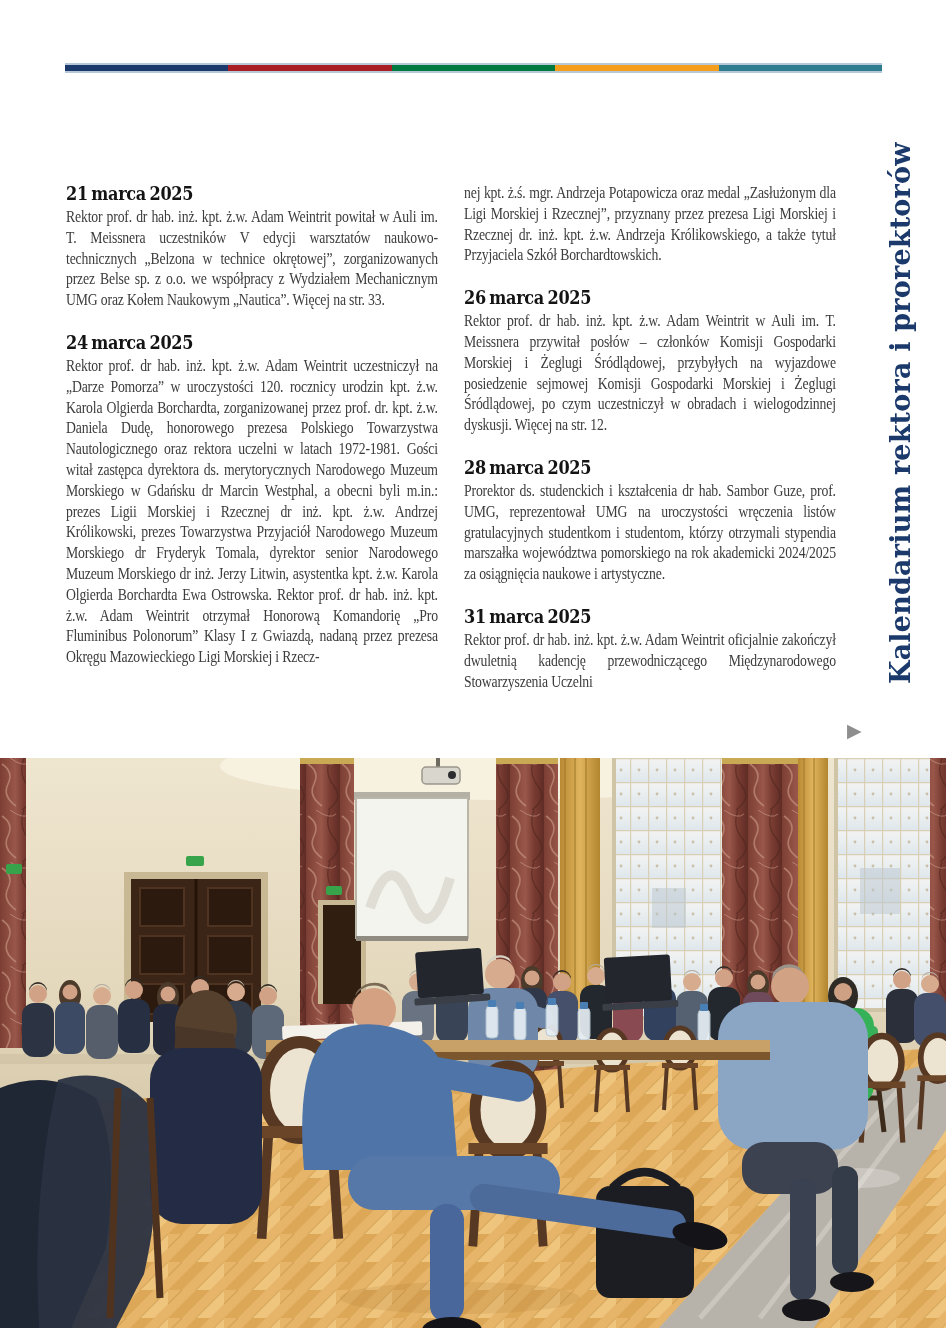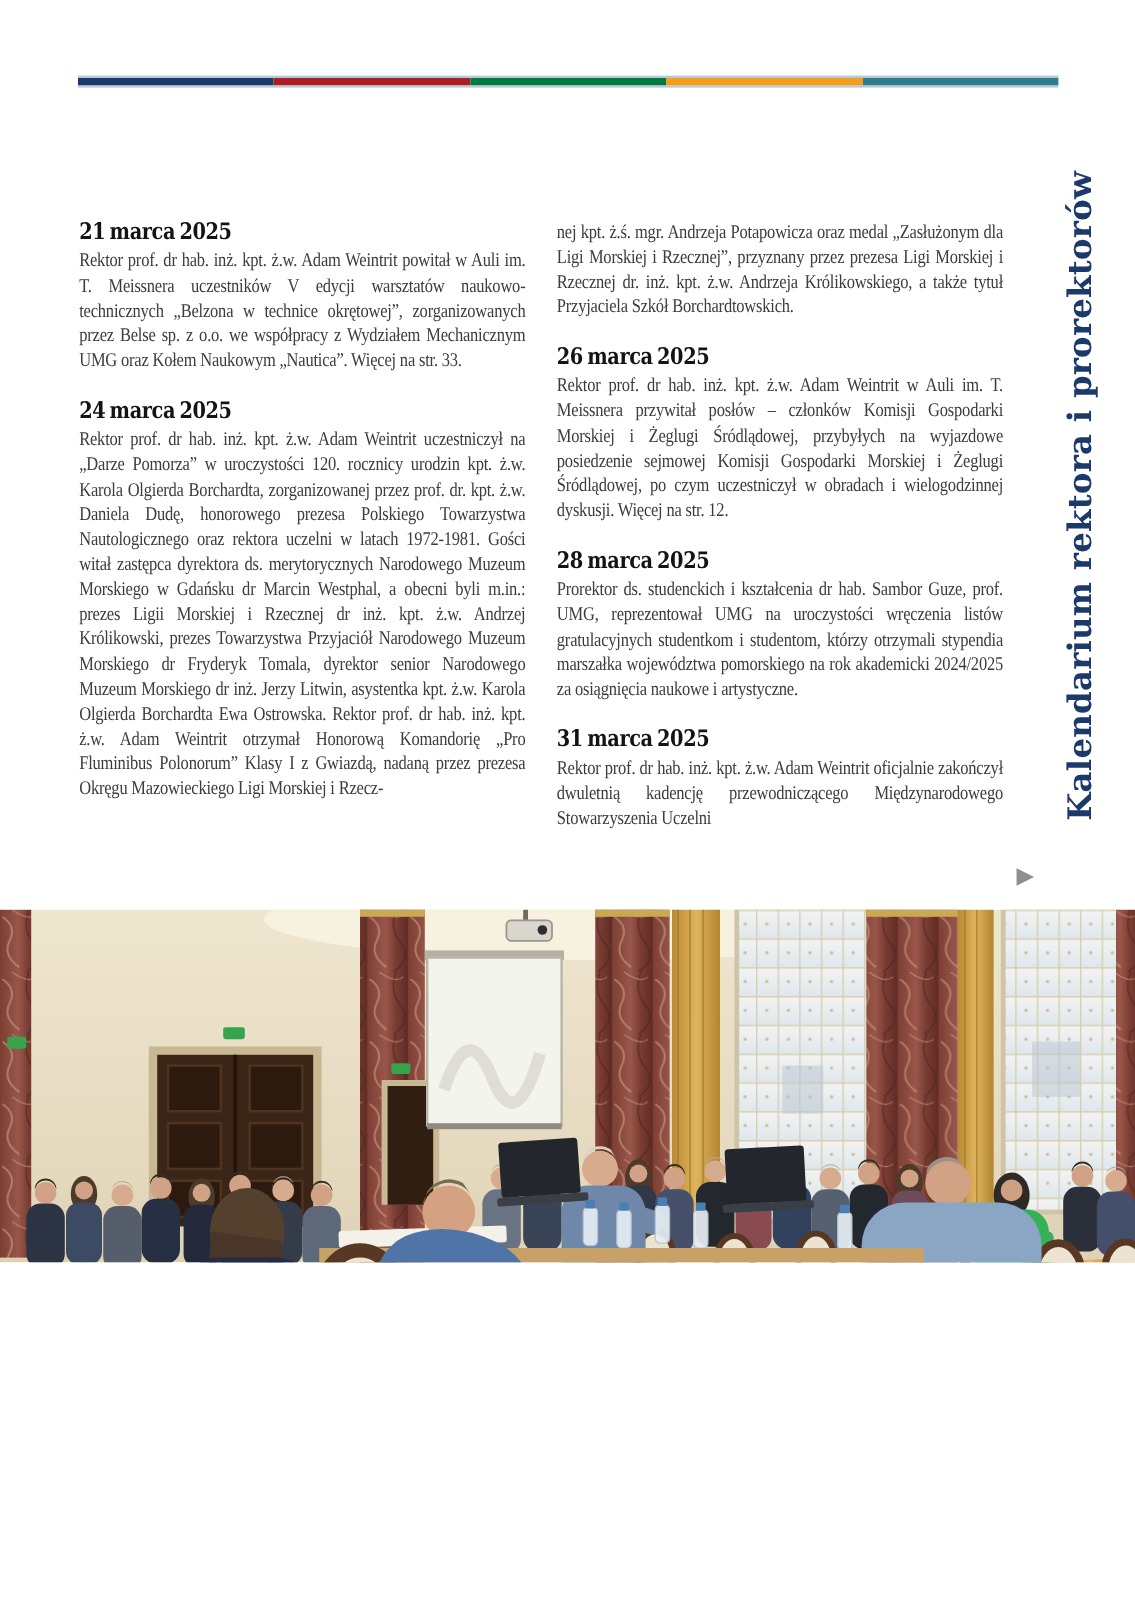--- a/index.html
+++ b/index.html
@@ -1,16 +1,16 @@
 <!DOCTYPE html>
 <html lang="pl"><head>
 <meta charset="utf-8">
 <style>
   html,body{margin:0;padding:0;background:#ffffff;}
-  .page{position:relative;width:946px;height:1052px;background:#ffffff;overflow:hidden;
+  .page{position:relative;width:946px;height:1328px;background:#ffffff;overflow:hidden;
         font-family:"Liberation Serif",serif;}
   
   .topbar{position:absolute;left:65px;top:63px;width:817px;height:6px;display:flex;
           border-top:2px solid #b7c9d8;border-bottom:2px solid #b7c9d8;}
   .topbar span{flex:1 1 0;height:100%;}
   
   .columns{position:absolute;left:66px;top:183px;width:780px;}
   .col{position:absolute;top:0;width:438px;transform:scaleX(0.849);transform-origin:0 0;}
   .col.left{left:0;}
   .col.right{left:398px;}

